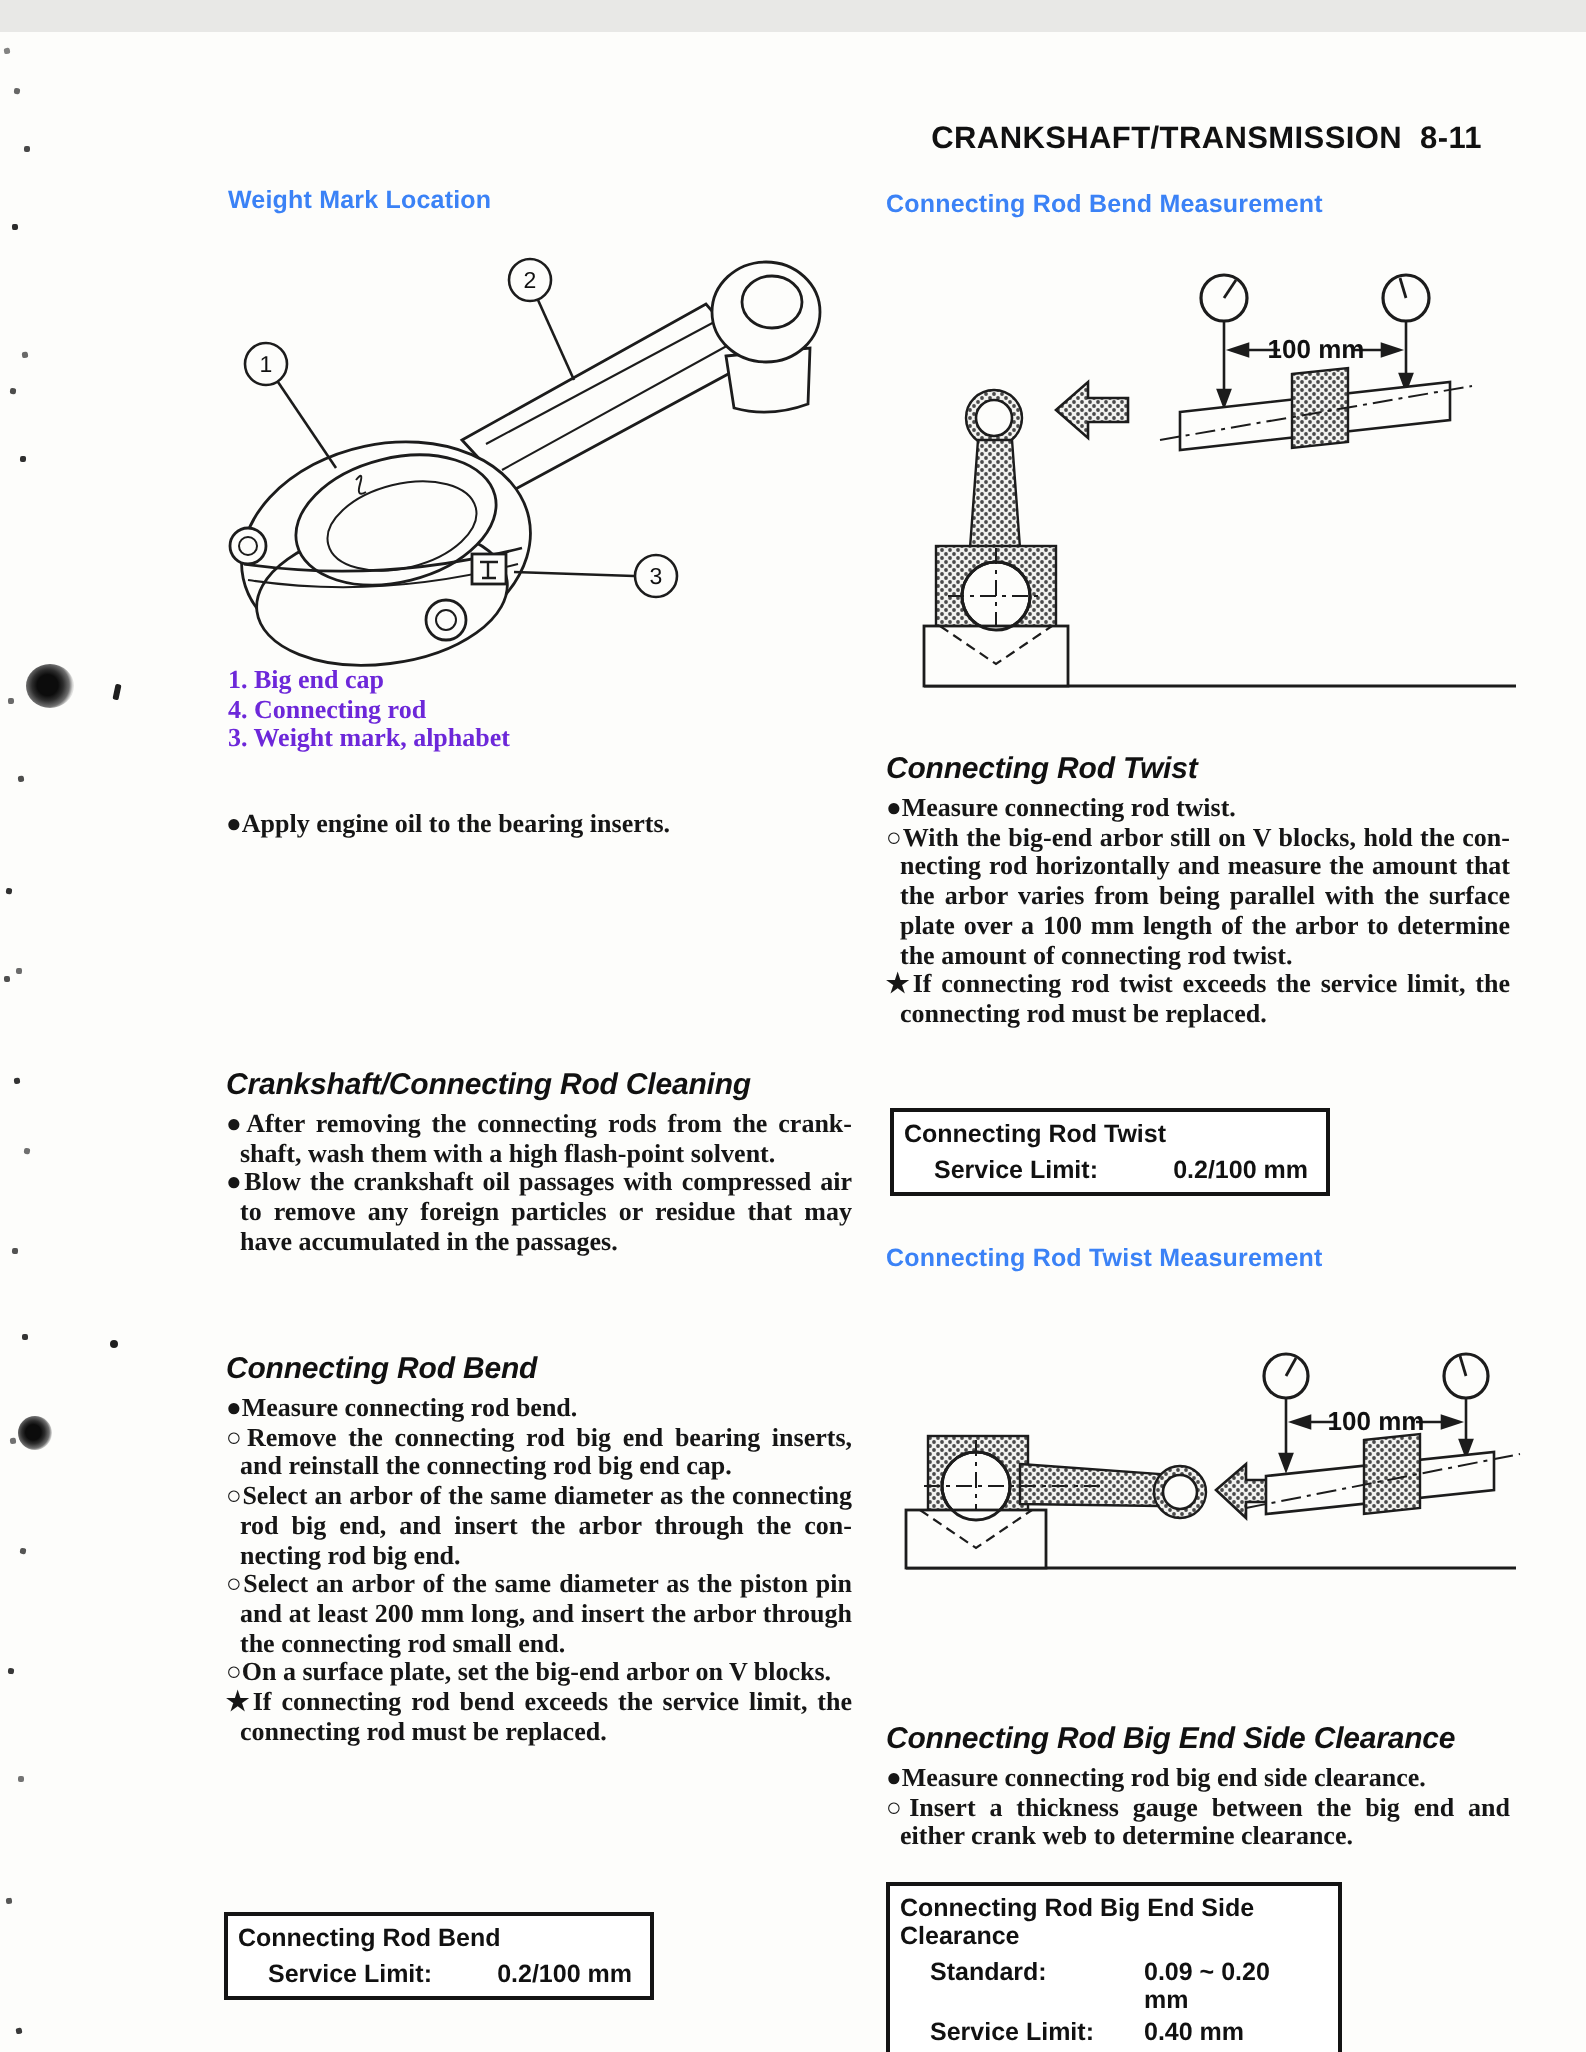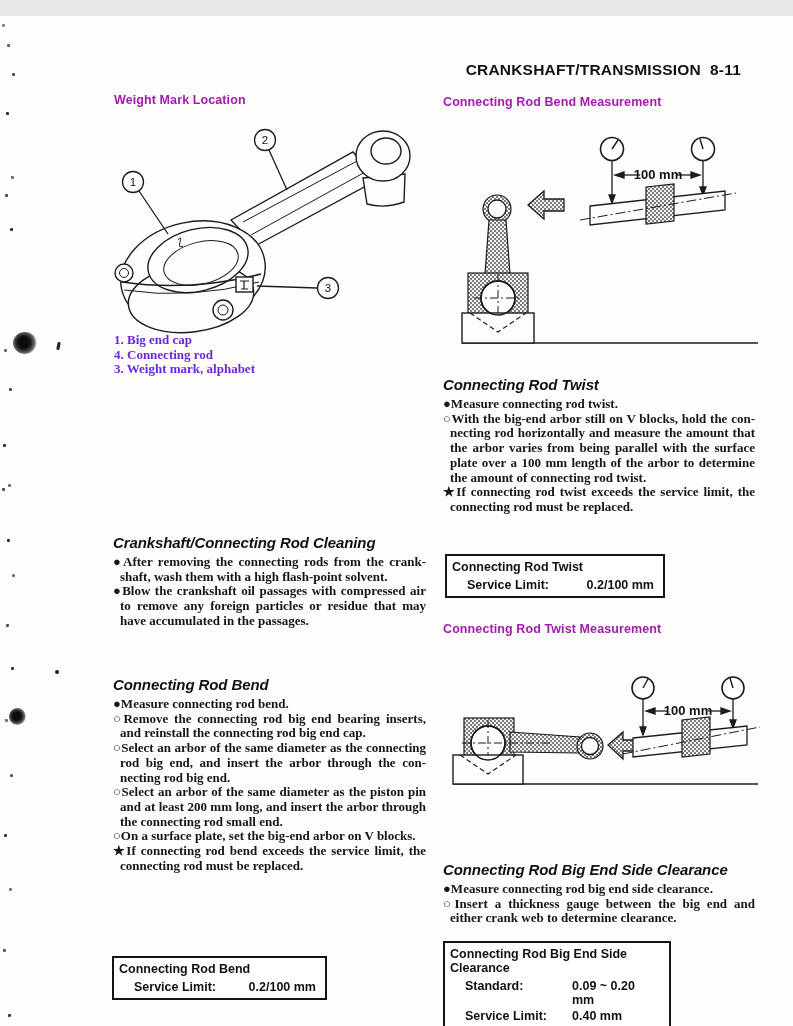--- a/index.html
+++ b/index.html
@@ -7,21 +7,21 @@
     position:relative;width:793px;height:1026px;margin:16px auto;
     background:#fdfdfb;overflow:hidden;color:#1a1a1a;
   }
   
   .hdr{
     position:absolute;top:45px;right:52px;
     font:bold 15.5px "Liberation Sans",sans-serif;letter-spacing:.2px;color:#111;
   }
   .figlabel{
     position:absolute;
-    font:bold 12.5px "Liberation Sans",sans-serif;color:#a21caf;letter-spacing:.1px;
+    font:bold 12.5px "Liberation Sans",sans-serif;color:#3b82f6;letter-spacing:.1px;
   }
   .sec{position:absolute;}
   .sec h3{
     margin:0 0 4px 0;
     font:italic bold 15px "Liberation Sans",sans-serif;color:#111;letter-spacing:-.1px;
   }
   .step{
     font:600 13px/14.7px "Liberation Serif",serif;color:#161616;
     text-align:justify;padding-left:7px;text-indent:-7px;
   }
@@ -113,20 +113,21 @@
     <text x="223" y="178" text-anchor="middle" class="callout-num">3</text>
   </svg>
 
   <div class="legend" style="left:114px;top:317px">
     <div class="li">1.  Big end cap</div>
     <div class="li">4.  Connecting rod</div>
     <div class="li">3.  Weight mark, alphabet</div>
   </div>
 
   <div class="sec" style="left:113px;top:389px;width:313px">
+    <div class="step"><span class="mk">●</span><span>Apply engine oil to the bearing inserts.</span></div>
   </div>
 
   <div class="sec" style="left:113px;top:518px;width:313px">
     <h3>Crankshaft/Connecting Rod Cleaning</h3>
     <div class="step"><span class="mk">●</span><span>After removing the connecting rods from the crank­shaft, wash them with a high flash-point solvent.</span></div>
     <div class="step"><span class="mk">●</span><span>Blow the crankshaft oil passages with compressed air to remove any foreign particles or residue that may have accumulated in the passages.</span></div>
   </div>
 
   <div class="sec" style="left:113px;top:660px;width:313px">
     <h3>Connecting Rod Bend</h3>

